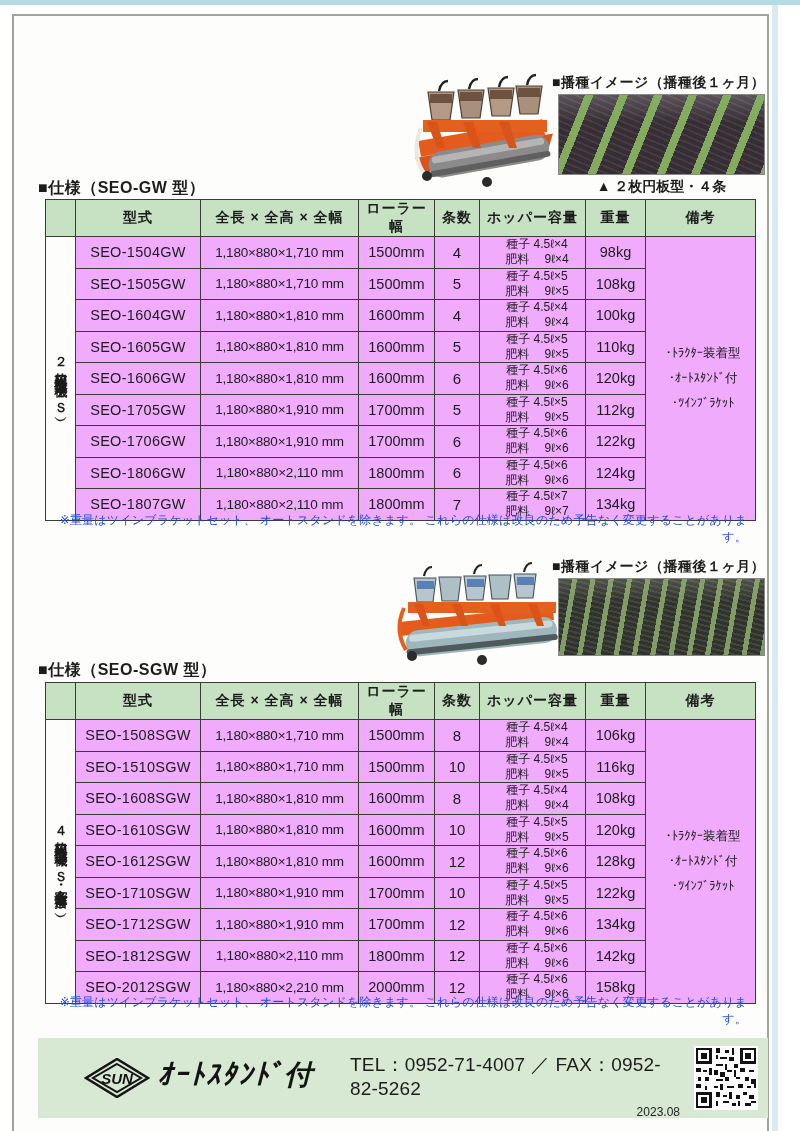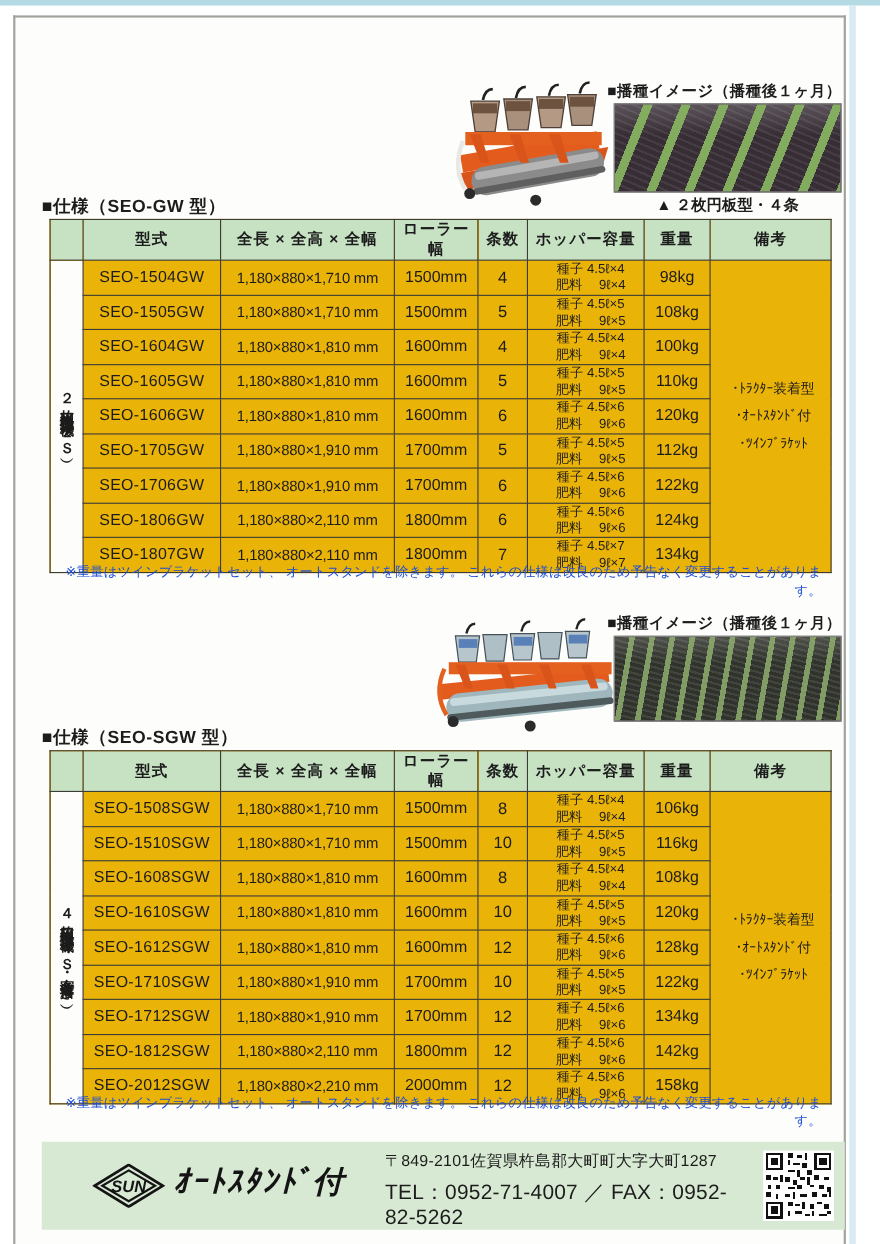--- a/index.html
+++ b/index.html
@@ -31,21 +31,21 @@
   }
   .photo-2 {
     background-color:#30332b;
     background-image:
       repeating-linear-gradient(100deg, rgba(0,0,0,0) 0 13px, rgba(148,180,114,.8) 13px 18px),
       repeating-linear-gradient(15deg, rgba(255,255,255,.09) 0 2px, rgba(0,0,0,0) 2px 5px),
       linear-gradient(180deg, rgba(255,255,255,.15), rgba(255,255,255,0) 30%);
   }
 
   
-  table.spec { border-collapse:collapse; table-layout:fixed; width:710px; background:#eab308; }
+  table.spec { border-collapse:collapse; table-layout:fixed; width:710px; background:#f0abfc; }
   table.spec th, table.spec td { border:1.5px solid #3b3b38; overflow:hidden; }
   table.spec th {
     background:#c6e2c3; font-size:14px; font-weight:bold; height:26px;
     text-align:center; letter-spacing:1px;
   }
   table.spec td { height:31.5px; text-align:center; }
   col.c-cat{width:30px;} col.c-model{width:125px;} col.c-dims{width:158px;}
   col.c-roller{width:76px;} col.c-josu{width:45px;} col.c-hopper{width:106px;}
   col.c-weight{width:60px;} col.c-remark{width:110px;}
   td.cat {
@@ -430,22 +430,22 @@
 <div class="footer-band">
   <div class="logo-box">
     <svg width="66" height="40" viewBox="0 0 66 40">
       <polygon points="33,1 64,20 33,39 2,20" fill="none" stroke="#141414" stroke-width="2.5"></polygon>
       <polygon points="33,6 57,20 33,34 9,20" fill="none" stroke="#141414" stroke-width="2"></polygon>
       <text x="33" y="26" text-anchor="middle" font-family="Liberation Sans, sans-serif" font-size="15" font-weight="bold" font-style="italic" fill="#141414">SUN</text>
     </svg>
   </div>
   <div class="company">ｵｰﾄｽﾀﾝﾄﾞ付</div>
   <div class="addr-block">
-    <div class="addr-line1">〒849-2101佐賀県杵島郡大町町大字大町1287</div>
     <div class="addr-line2">TEL：0952-71-4007 ／ FAX：0952-82-5262</div>
+    <div class="addr-date">2023.08</div>
   </div>
   <div class="qr">
     <svg width="64" height="64" viewBox="0 0 29 29" shape-rendering="crispEdges">
       <rect x="0" y="0" width="29" height="29" fill="#fff"></rect>
       <g fill="#111">
         <rect x="1" y="1" width="7" height="7"></rect>
           <rect x="21" y="1" width="7" height="7"></rect>
           <rect x="1" y="21" width="7" height="7"></rect>
         <rect x="2" y="2" width="5" height="5" fill="#fff"></rect>
           <rect x="22" y="2" width="5" height="5" fill="#fff"></rect>

